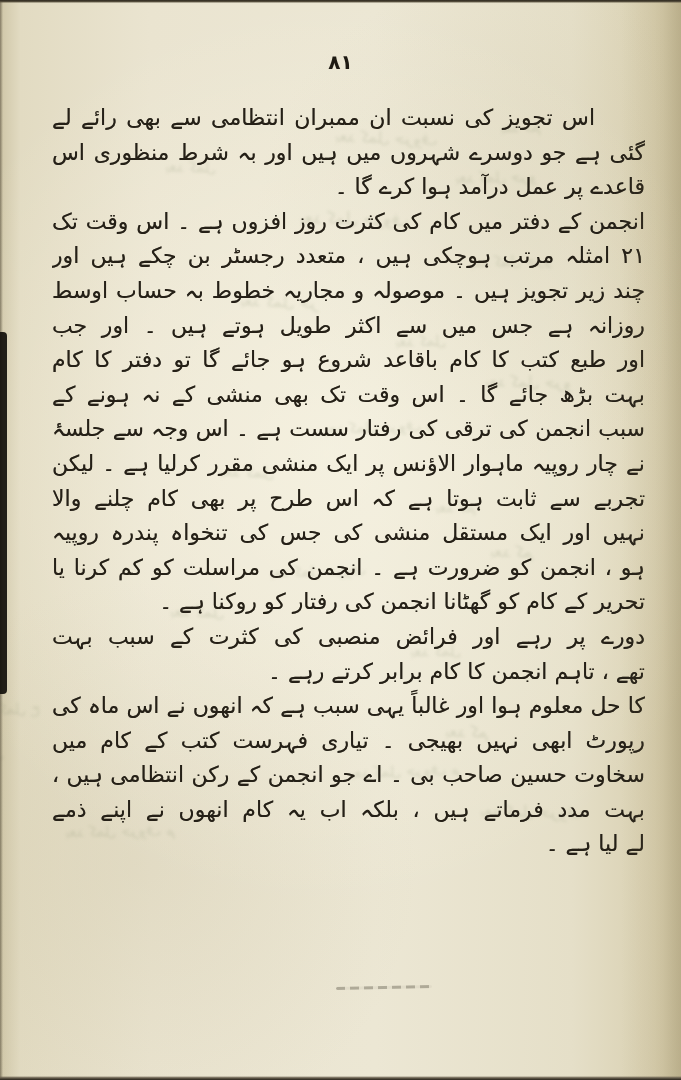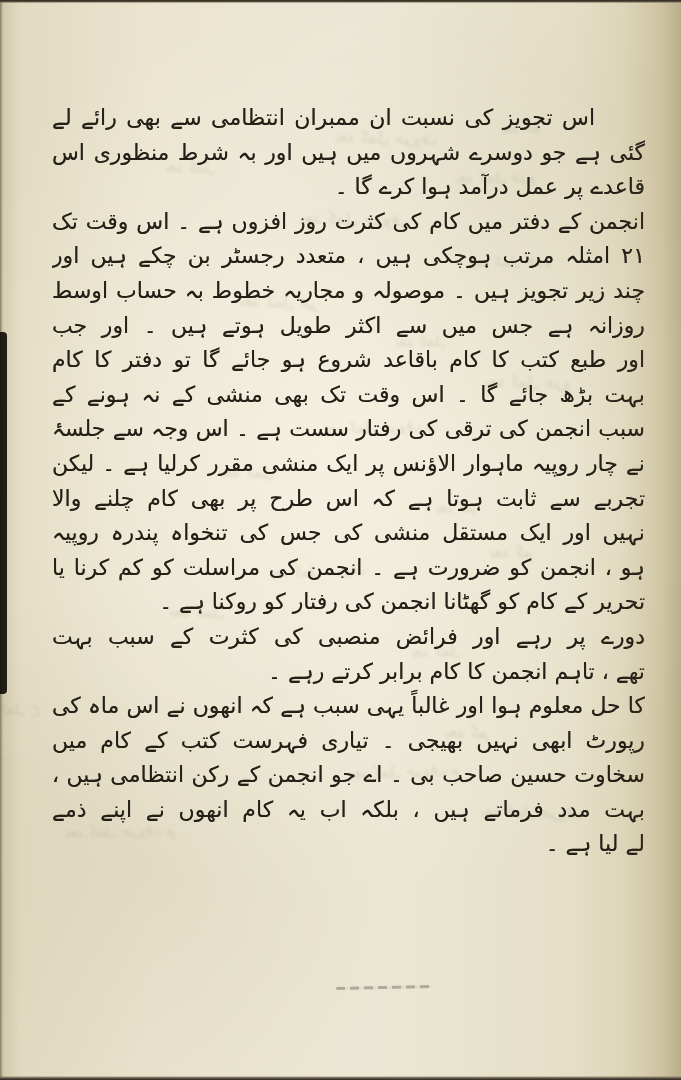--- a/index.html
+++ b/index.html
@@ -78,20 +78,21 @@
       <span style="left: -50px; top: 742px; font-size: 16px; transform: scaleX(-1) rotate(-2deg);">بعد كمل </span>
       <span style="left: 410px; top: 642px; font-size: 15px; transform: scaleX(-1) rotate(1deg);">بعد كمل </span>
       <span style="left: 445px; top: 722px; font-size: 16px; transform: scaleX(-1) rotate(-1deg);">بعد كم</span>
       <span style="left: 350px; top: 762px; font-size: 15px; transform: scaleX(-1) rotate(2deg);">بعد كمل حروف م</span>
       <span style="left: 480px; top: 802px; font-size: 16px; transform: scaleX(-1) rotate(-1deg);">بعد كمل حروف </span>
       <span style="left: 65px; top: 822px; font-size: 15px; transform: scaleX(-1) rotate(1deg);">بعد كمل حروف م</span>
       <span style="left: 500px; top: 118px; font-size: 15px; transform: scaleX(-1) rotate(2deg);">بعد كم</span>
       <span style="left: 165px; top: 158px; font-size: 15px; transform: scaleX(-1) rotate(-1deg);">بعد كمل </span>
     </div>
 
+  <div class="page-number">۸۱</div>
 
   <div class="textblock">
     <div class="line j ind"><span class="t">اس تجویز کی نسبت ان ممبران انتظامی سے بھی رائے لے لی</span><span class="bw"></span></div>
     <div class="line j"><span class="t">گئی ہے جو دوسرے شہروں میں ہیں اور بہ شرط منظوری اس</span><span class="bw"></span></div>
     <div class="line s"><span class="t">قاعدے پر عمل درآمد ہوا کرے گا ۔</span><span class="bw"></span></div>
     <div class="line j"><span class="t">انجمن کے دفتر میں کام کی کثرت روز افزوں ہے ۔ اس وقت تک</span><span class="bw"></span></div>
     <div class="line j"><span class="t">۲۱ امثلہ مرتب ہوچکی ہیں ، متعدد رجسٹر بن چکے ہیں اور</span><span class="bw"></span></div>
     <div class="line j"><span class="t">چند زیر تجویز ہیں ۔ موصولہ و مجاریہ خطوط بہ حساب اوسط </span><span class="bw">دس</span></div>
     <div class="line j"><span class="t">روزانہ ہے جس میں سے اکثر طویل ہوتے ہیں ۔ اور جب </span><span class="bw">انتظامی</span></div>
     <div class="line j"><span class="t">اور طبع کتب کا کام باقاعد شروع ہو جائے گا تو دفتر کا کام</span><span class="bw"></span></div>

